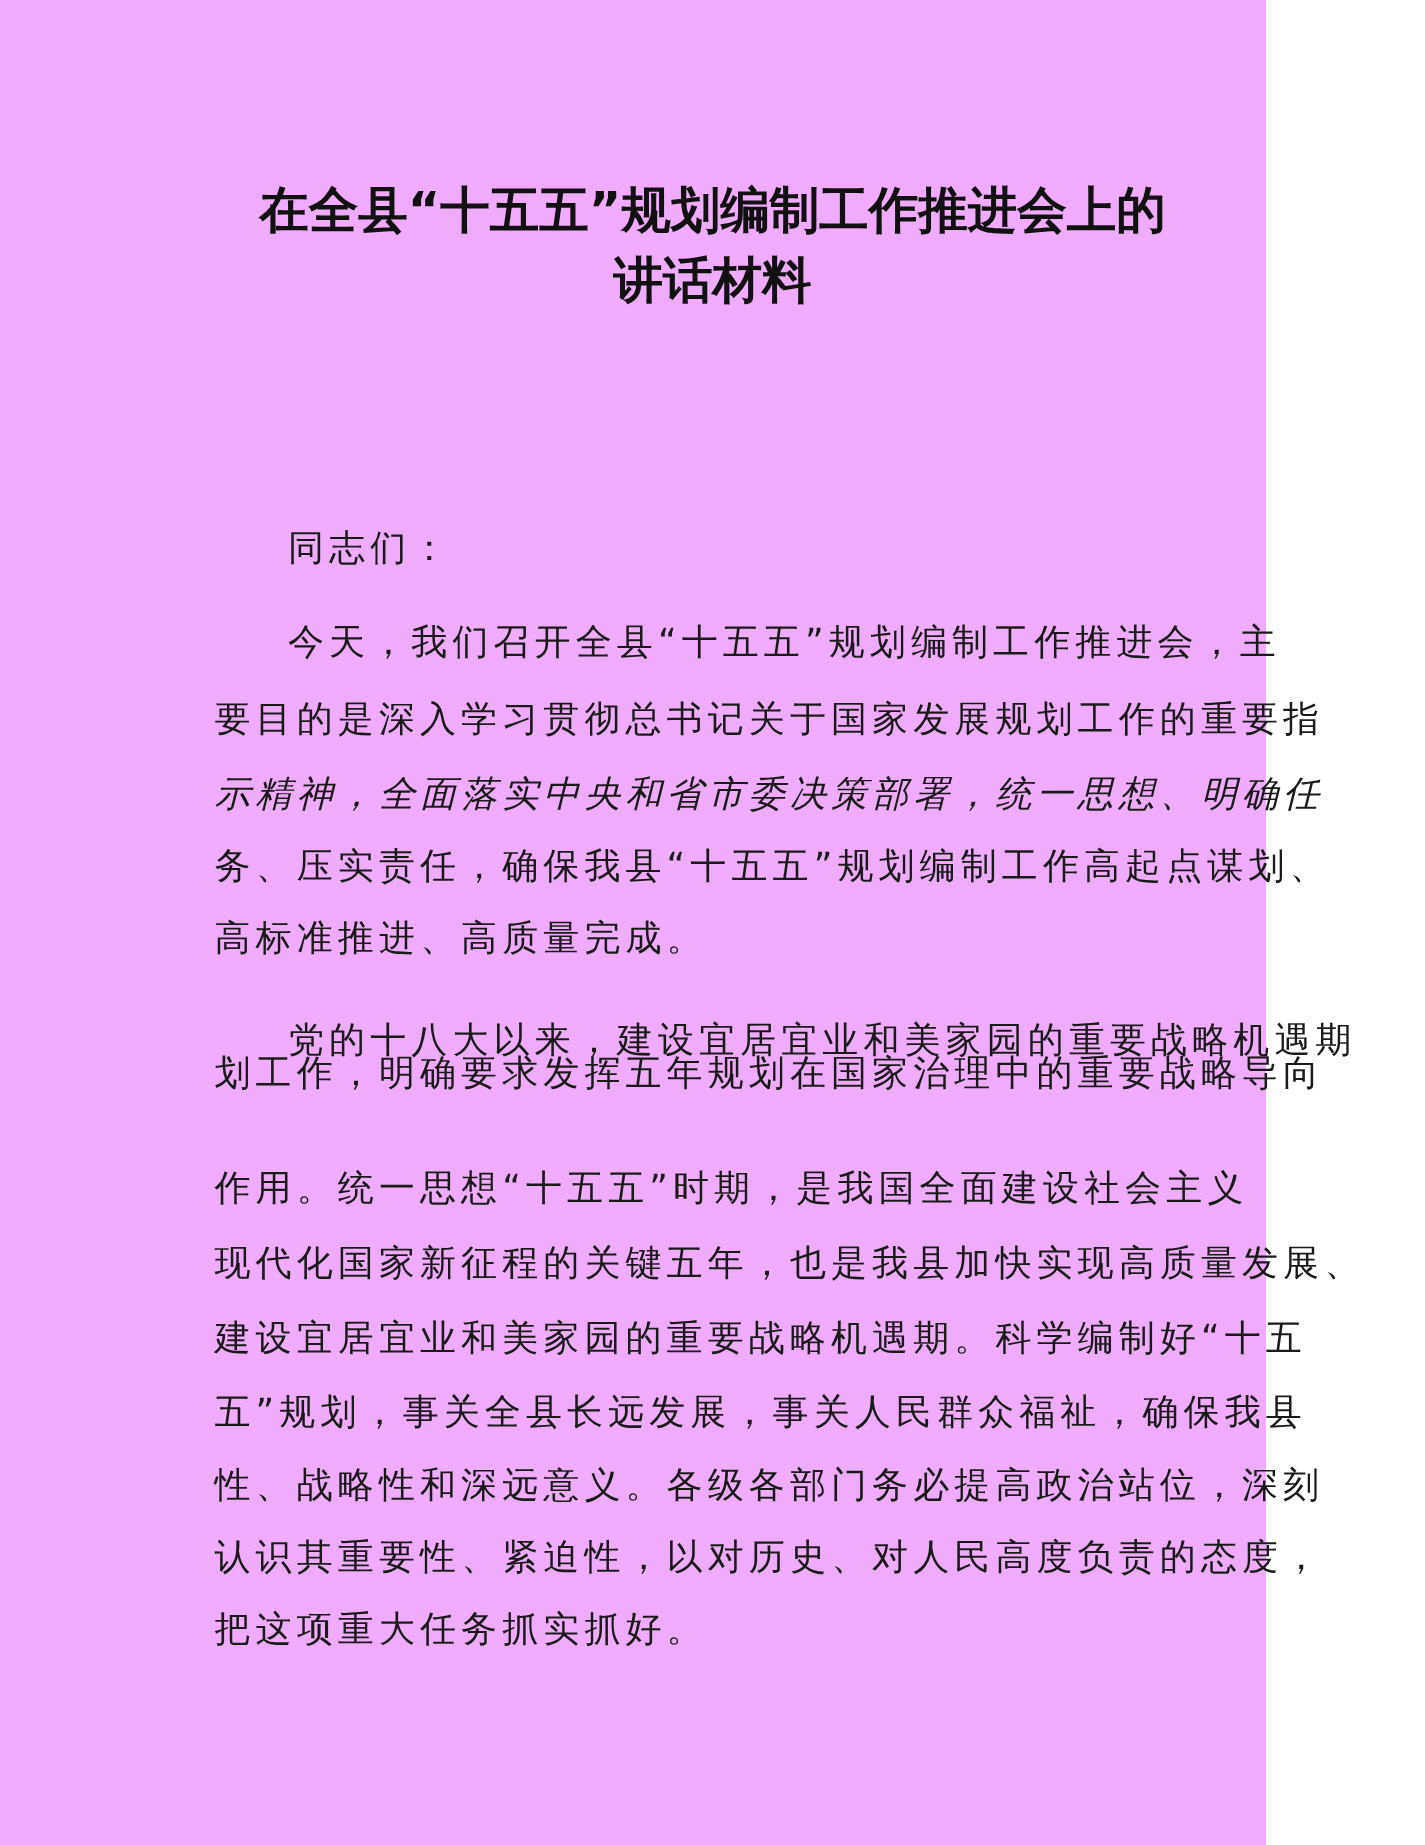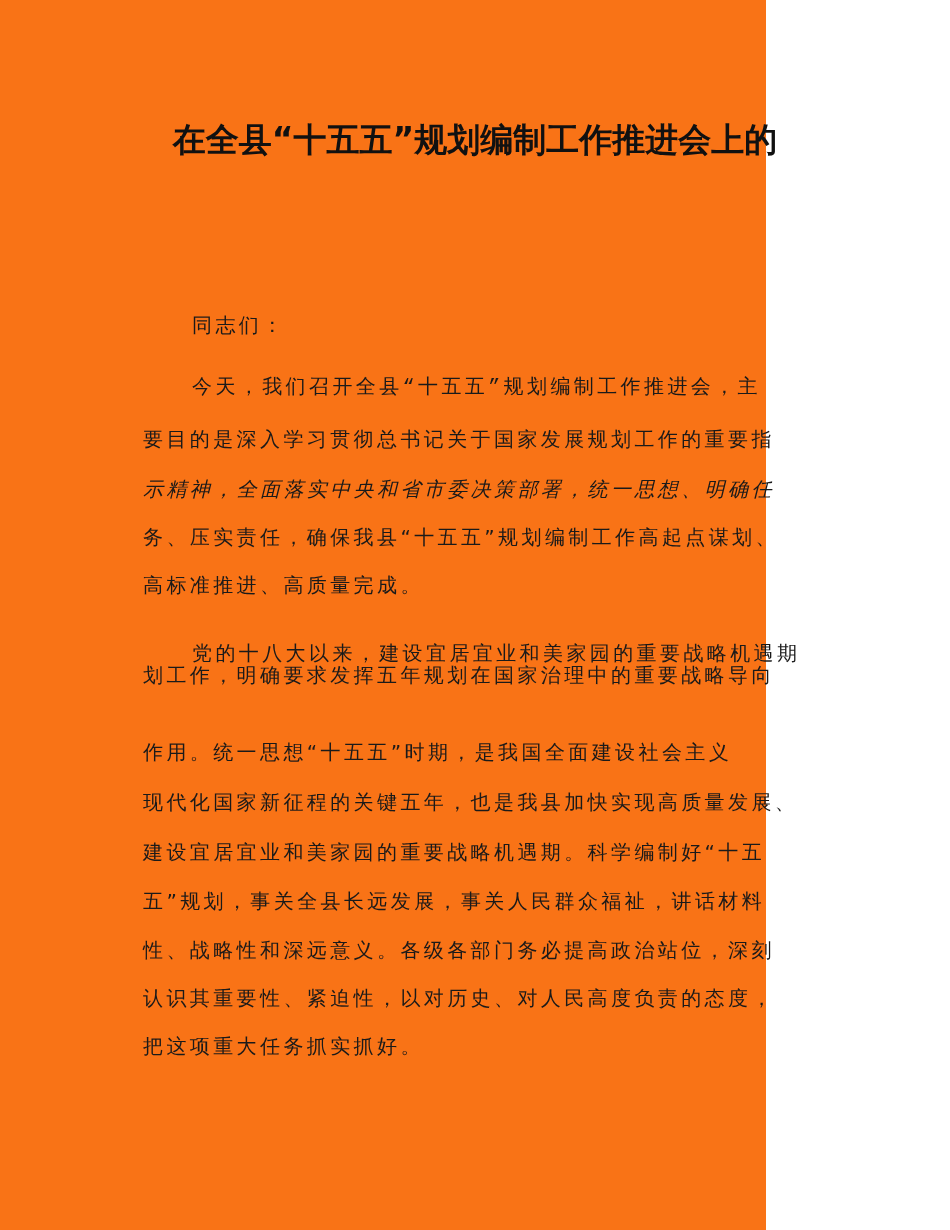--- a/index.html
+++ b/index.html
@@ -1,50 +1,51 @@
 <!DOCTYPE html>
 <html><head>
   <meta charset="utf-8">
   <style>
     html, body { margin: 0; padding: 0; background: #ffffff; }
     body { width: 950px; height: 1230px; position: relative; overflow: hidden; }
-    .page { position: absolute; left: 0; top: 0; width: 766px; height: 1230px; background: #f97316; }
+    .page { position: absolute; left: 0; top: 0; width: 844px; height: 1230px; background: #f0abfc; }
     .title-line {
       position: absolute; left: 0; width: 950px; text-align: center;
       font-family: "DejaVu Sans", sans-serif; font-weight: bold;
       font-size: 33px; color: #111111; letter-spacing: 0px; line-height: 40px;
       white-space: nowrap;
     }
     .line {
       position: absolute; left: 143px;
-      font-family: "DejaVu Sans", sans-serif; font-size: 20px; color: #1a1a1a;
-      line-height: 30px; white-space: nowrap; letter-spacing: 3.4px;
+      font-family: "DejaVu Sans", sans-serif; font-size: 24px; color: #1a1a1a;
+      line-height: 30px; white-space: nowrap; letter-spacing: 3.4px; margin-top: 40px;
     }
     .indent { left: 192px; }
   </style>
 </head>
 <body>
 
 <div class="page">
   <div class="title-line" style="top:120px;">在全县“十五五”规划编制工作推进会上的</div>
+  <div class="title-line" style="top:167px;">讲话材料</div>
 
   <div class="line indent" style="top:310px;">同志们：</div>
 
   <div>
-    <div class="line indent" style="top:373px;font-family:Liberation Mono, monospace;">今天，我们召开全县“十五五”规划编制工作推进会，主</div>
+    <div class="line indent" style="top:373px;">今天，我们召开全县“十五五”规划编制工作推进会，主</div>
     <div class="line" style="top:424px;">要目的是深入学习贯彻总书记关于国家发展规划工作的重要指</div>
     <div class="line" style="top:474px;font-style:italic;">示精神，全面落实中央和省市委决策部署，统一思想、明确任</div>
     <div class="line" style="top:522px;">务、压实责任，确保我县“十五五”规划编制工作高起点谋划、</div>
     <div class="line" style="top:570px;">高标准推进、高质量完成。</div>
   </div>
 
   <div>
     <div class="line indent" style="top:638px;">党的十八大以来，建设宜居宜业和美家园的重要战略机遇期</div>
     <div class="line" style="top:660px;">划工作，明确要求发挥五年规划在国家治理中的重要战略导向</div>
     <div class="line" style="top:737px;">作用。统一思想“十五五”时期，是我国全面建设社会主义</div>
     <div class="line" style="top:787px;">现代化国家新征程的关键五年，也是我县加快实现高质量发展、</div>
     <div class="line" style="top:837px;">建设宜居宜业和美家园的重要战略机遇期。科学编制好“十五</div>
-    <div class="line" style="top:886px;">五”规划，事关全县长远发展，事关人民群众福祉，讲话材料</div>
+    <div class="line" style="top:886px;">五”规划，事关全县长远发展，事关人民群众福祉，确保我县</div>
     <div class="line" style="top:935px;">性、战略性和深远意义。各级各部门务必提高政治站位，深刻</div>
     <div class="line" style="top:983px;">认识其重要性、紧迫性，以对历史、对人民高度负责的态度，</div>
     <div class="line" style="top:1031px;">把这项重大任务抓实抓好。</div>
   </div>
 </div>
 
 </body></html>

